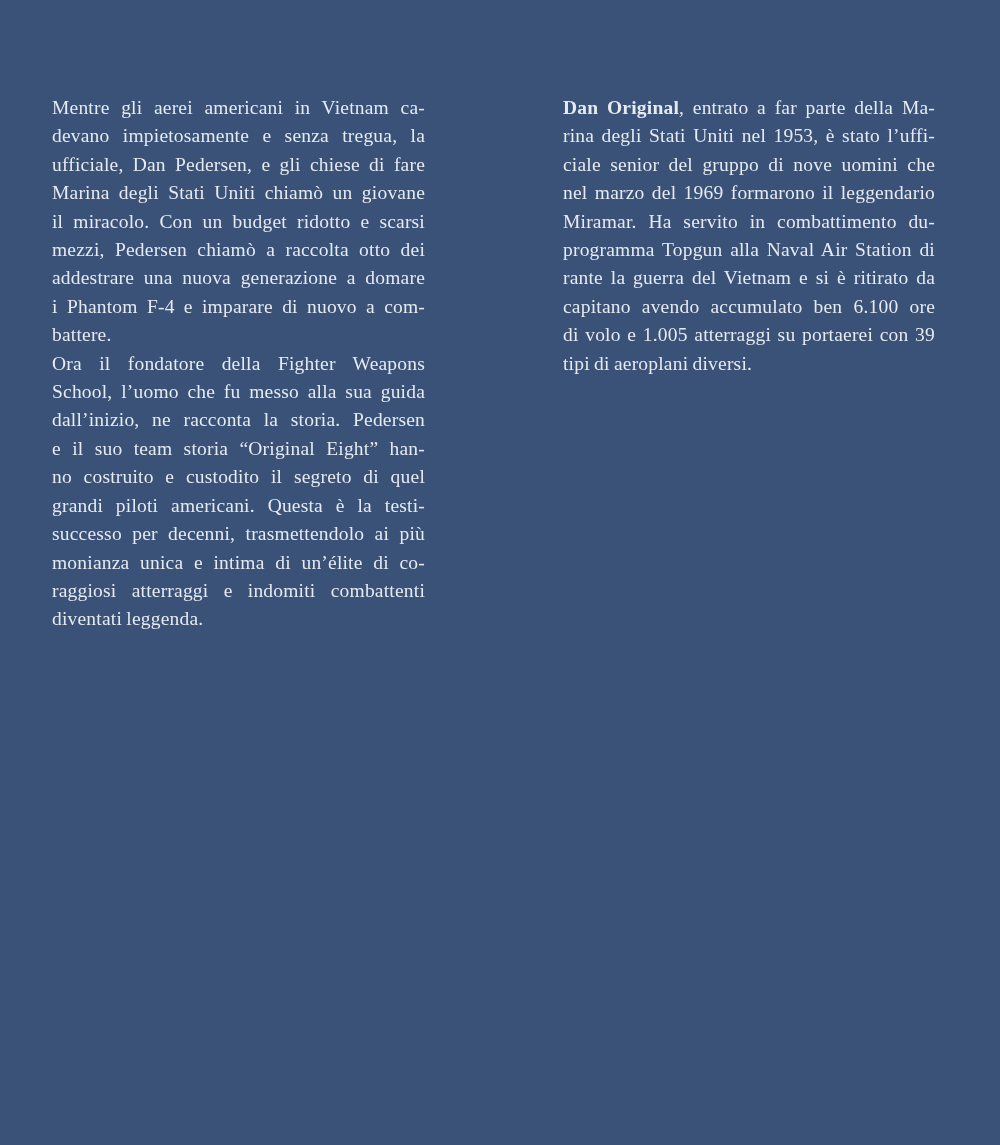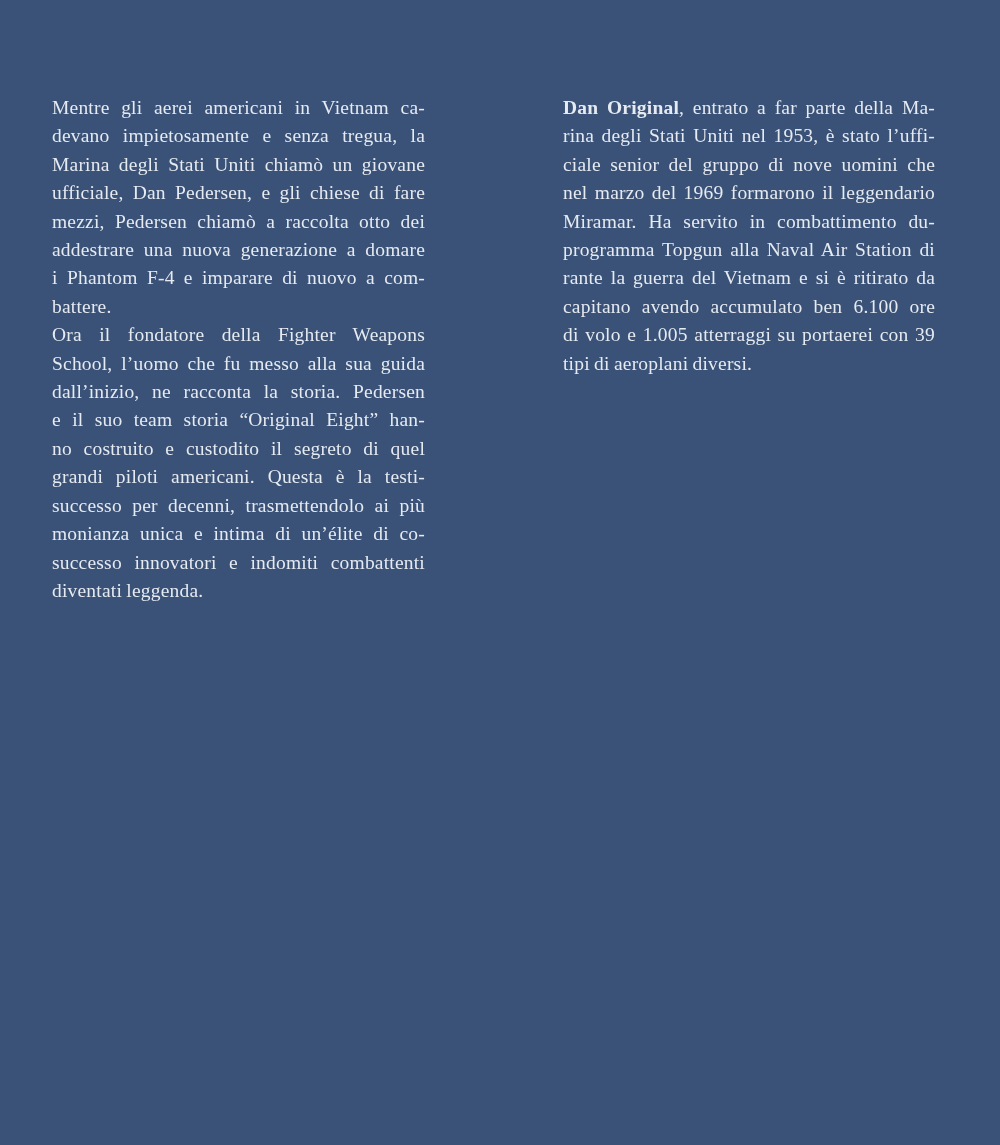--- a/index.html
+++ b/index.html
@@ -54,37 +54,38 @@
   }
 </style>
 </head>
 <body style="background: rgb(58, 82, 119);">
 
 <div class="flap">
   <div class="text-column col-left" style="color: rgb(230, 234, 241);">
       <div class="para">
         <div class="line">Mentre gli aerei americani in Vietnam ca-</div>
         <div class="line">devano impietosamente e senza tregua, la</div>
+        <div class="line">ufficiale, Dan Pedersen, e gli chiese di fare</div>
         <div class="line">Marina degli Stati Uniti chiamò un giovane</div>
-        <div class="line">ufficiale, Dan Pedersen, e gli chiese di fare</div>
+        <div class="line">il miracolo. Con un budget ridotto e scarsi</div>
         <div class="line">mezzi, Pedersen chiamò a raccolta otto dei</div>
         <div class="line">addestrare una nuova generazione a domare</div>
         <div class="line">i Phantom F-4 e imparare di nuovo a com-</div>
         <div class="line line-last">battere.</div>
       </div>
       <div class="para">
         <div class="line">Ora il fondatore della Fighter Weapons</div>
         <div class="line">School, l’uomo che fu messo alla sua guida</div>
         <div class="line">dall’inizio, ne racconta la storia. Pedersen</div>
         <div class="line">e il suo team storia “Original Eight” han-</div>
         <div class="line">no costruito e custodito il segreto di quel</div>
         <div class="line">grandi piloti americani. Questa è la testi-</div>
         <div class="line">successo per decenni, trasmettendolo ai più</div>
         <div class="line">monianza unica e intima di un’élite di co-</div>
-        <div class="line">successo innovatori e indomiti combattenti</div>
+        <div class="line">raggiosi atterraggi e indomiti combattenti</div>
         <div class="line line-last">diventati leggenda.</div>
       </div>
     </div>
   <div class="text-column col-right" style="color: rgb(230, 234, 241);">
       <div class="para">
         <div class="line"><strong>Dan Original</strong>, entrato a far parte della Ma-</div>
         <div class="line">rina degli Stati Uniti nel 1953, è stato l’uffi-</div>
         <div class="line">ciale senior del gruppo di nove uomini che</div>
         <div class="line">nel marzo del 1969 formarono il leggendario</div>
         <div class="line">Miramar. Ha servito in combattimento du-</div>

